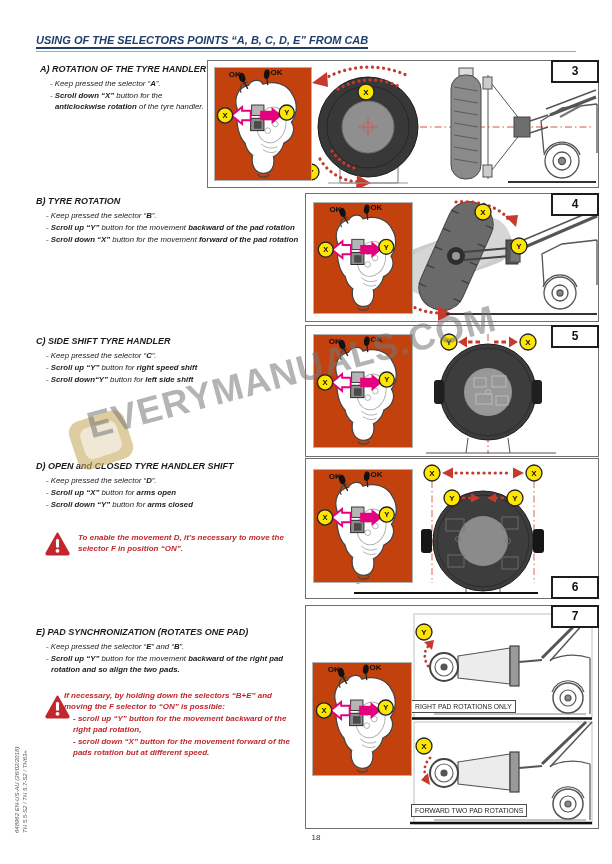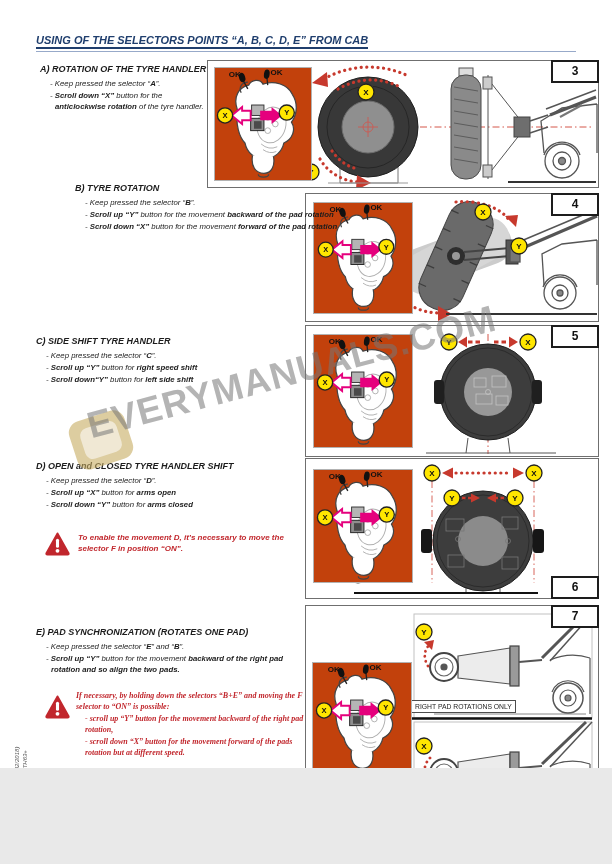--- a/index.html
+++ b/index.html
@@ -1,16 +1,16 @@
 <!DOCTYPE html>
 <html><head>
 <meta charset="utf-8">
 <style>
   html,body{margin:0;padding:0;background:#e9e9e9;}
-  .page{position:relative;width:612px;height:768px;margin:0 auto;background:#ffffff;
+  .page{position:relative;width:612px;height:864px;margin:0 auto;background:#ffffff;
         font-family:"Liberation Sans",sans-serif;overflow:hidden;}
 
   
   .title-wrap{position:absolute;left:36px;top:30px;width:540px;border-bottom:1px solid #97a9c9;padding-bottom:3px;}
   .title-text{font:italic bold 11px/13px "Liberation Sans",sans-serif;color:#1f3e6d;
               border-bottom:2px solid #1f3e6d;padding-bottom:1px;}
 
   
   .sec{position:absolute;color:#1c1c1c;z-index:2;}
   .sec-heading{font:italic bold 9px/11px "Liberation Sans",sans-serif;margin-bottom:4px;}
@@ -64,21 +64,21 @@
 
   <div class="title-wrap">
     <span class="title-text">USING OF THE SELECTORS POINTS “A, B, C, D, E”  FROM CAB</span>
   </div>
 
   <div class="sec" style="left:40px;top:64px;width:170px;">
       <div class="sec-heading">A) ROTATION OF THE TYRE HANDLER</div>
       <div class="bullet"><span class="">- Keep pressed the selector “</span><span class="bd">A</span><span class="">”.</span></div>
       <div class="bullet"><span class="">- </span><span class="bd">Scroll down “X”</span><span class=""> button for the </span><span class="bd">anticlockwise rotation</span><span class=""> of the tyre handler.</span></div>
     </div>
-  <div class="sec" style="left:36px;top:183px;width:268px;margin-left:39px;">
+  <div class="sec" style="left:36px;top:196px;width:268px;">
       <div class="sec-heading">B) TYRE ROTATION</div>
       <div class="bullet"><span class="">- Keep pressed the selector “</span><span class="bd">B</span><span class="">”.</span></div>
       <div class="bullet"><span class="">- </span><span class="bd">Scroll up “Y”</span><span class=""> button for the movement </span><span class="bd">backward of the pad rotation</span></div>
       <div class="bullet"><span class="">- </span><span class="bd">Scroll down “X”</span><span class=""> button for the movement </span><span class="bd">forward of the pad rotation</span></div>
     </div>
   <div class="sec" style="left:36px;top:336px;width:268px;">
       <div class="sec-heading">C) SIDE SHIFT TYRE HANDLER</div>
       <div class="bullet"><span class="">- Keep pressed the selector “</span><span class="bd">C</span><span class="">”.</span></div>
       <div class="bullet"><span class="">- </span><span class="bd">Scroll up “Y”</span><span class=""> button for </span><span class="bd">right speed shift</span></div>
       <div class="bullet"><span class="">- </span><span class="bd">Scroll down“Y”</span><span class=""> button for </span><span class="bd">left side shift</span></div>
@@ -106,21 +106,21 @@
       <div class="warn-line"><span class="">To enable the movement D, it’s necessary to move the selector F in position “ON”.</span></div>
     </div>
 
   <div class="warn-icon" style="left:44px;top:694px;width:27px;height:25px;">
     <svg viewBox="0 0 26 26" width="27" height="25">
       <path d="M13 2.5 L24.5 23 Q25 24.5 23.5 24.5 L2.5 24.5 Q1 24.5 1.5 23 Z" fill="#c1272d" stroke="#c1272d" stroke-width="2" stroke-linejoin="round"></path>
       <rect x="11.4" y="8" width="3.2" height="9.5" rx="1.6" fill="#fff"></rect>
       <circle cx="13" cy="20.6" r="2" fill="#fff"></circle>
     </svg>
   </div>
-  <div class="warn-text" style="left:76px;top:690px;width:234px;font-family:Liberation Serif, serif;">
+  <div class="warn-text" style="left:64px;top:690px;width:234px;">
       <div class="warn-line"><span class="">If necessary, by holding down the selectors “B+E” and moving the F selector to “ON” is possible:</span></div>
       <div class="warn-line warn-sub"><span class="">- scroll up “Y” button for the movement backward of the right pad rotation,</span></div>
       <div class="warn-line warn-sub"><span class="">- scroll down “X” button for the movement forward of the pads rotation but at different speed.</span></div>
     </div>
 
   <div class="figure" style="left:207px;top:60px;width:390px;height:126px;">
     <svg class="fig-svg" viewBox="0 0 390 126">
       <path d="M212,66 H384" stroke="#d4564a" stroke-width="1" stroke-dasharray="7 3 1.5 3" fill="none"></path>
       <g>
         <path d="M132,104 V122 H190 V104" stroke="#777" fill="none"></path>

